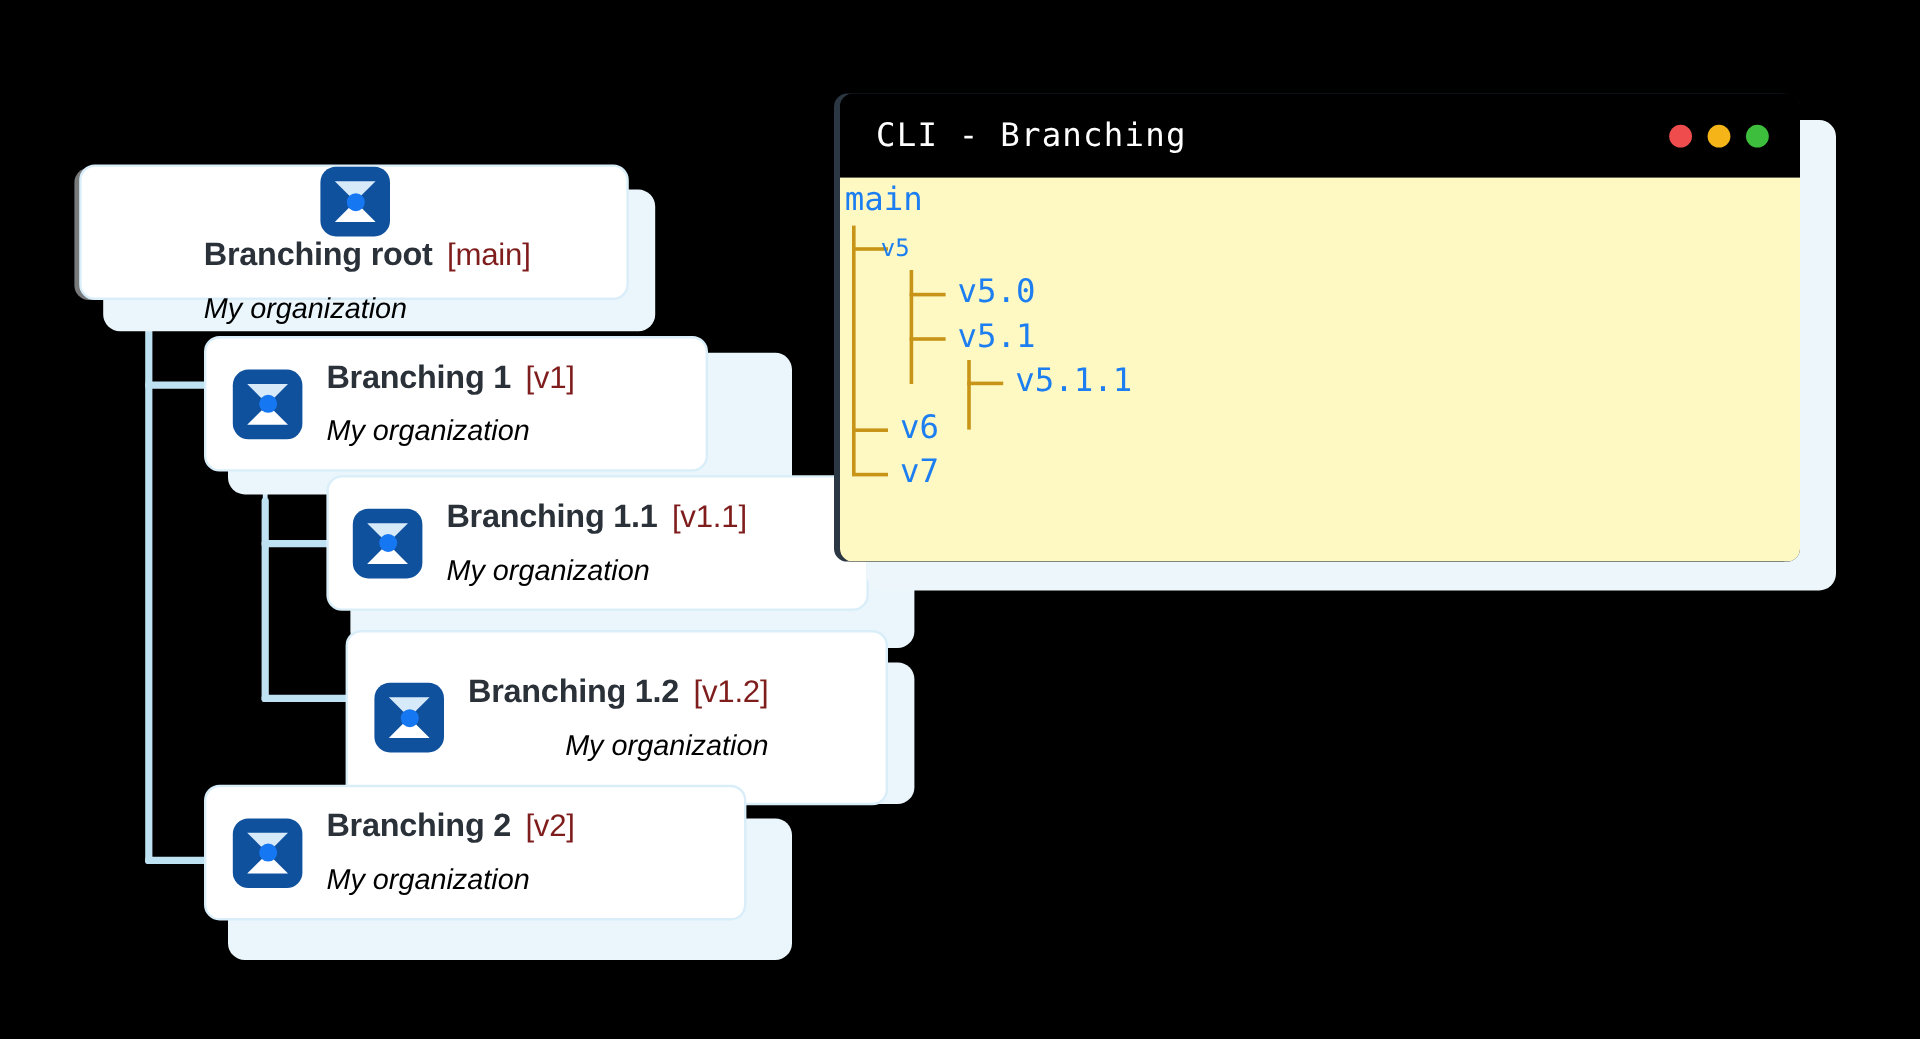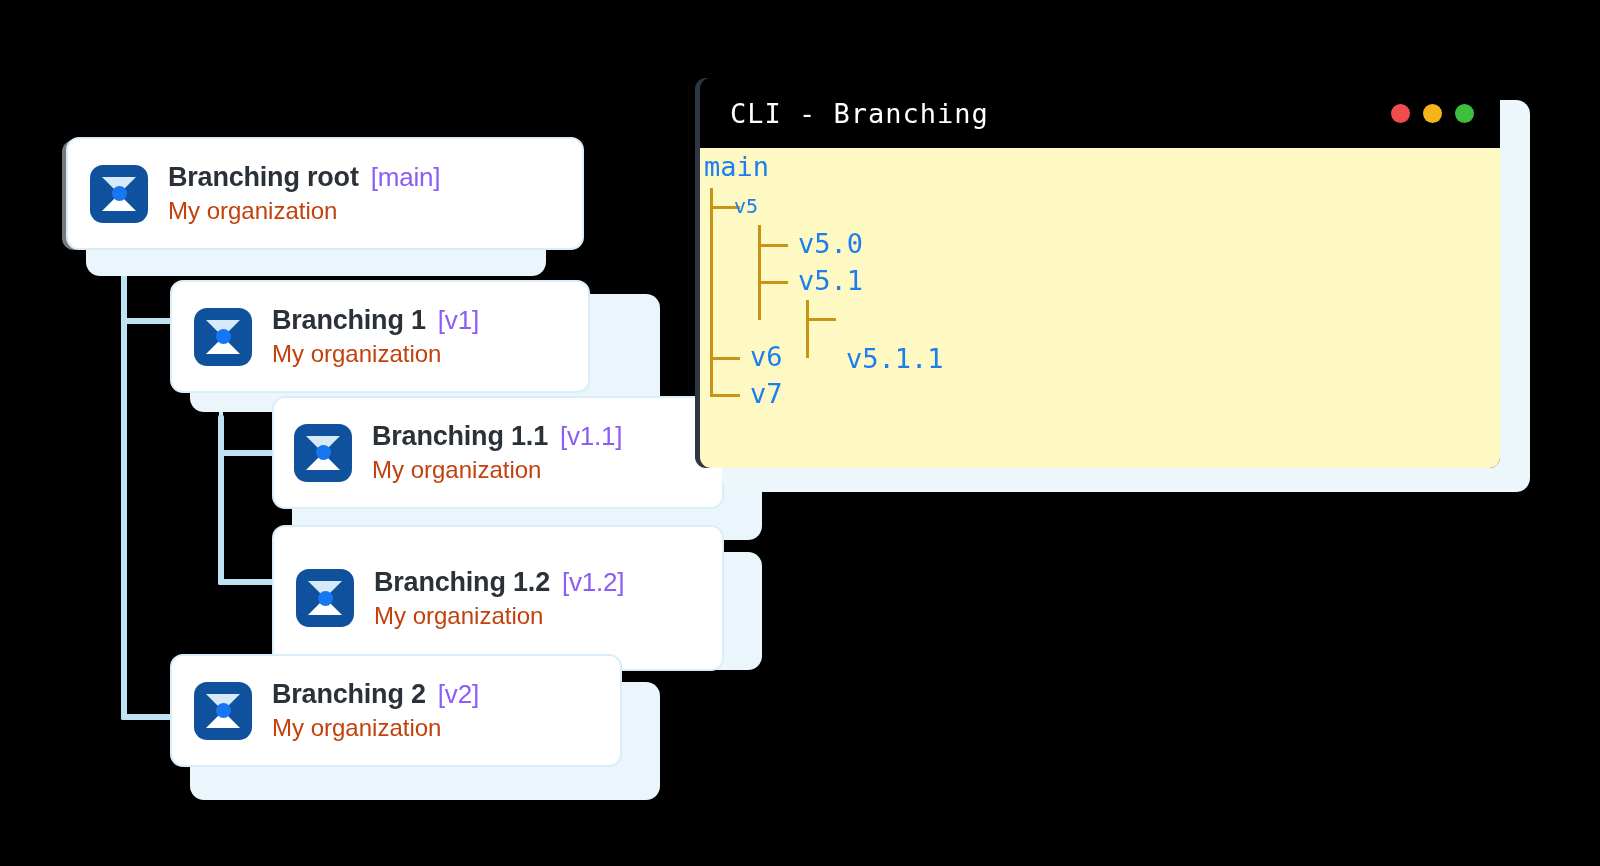--- a/index.html
+++ b/index.html
@@ -88,28 +88,29 @@
   }
   .card-title {
     font-size: 27px;
     font-weight: bold;
     color: #2a3138;
     letter-spacing: -0.2px;
   }
   .card-tag {
     font-size: 26px;
     font-weight: normal;
-    color: #8b5cf6;
+    color: #7f1d1d;
     letter-spacing: -0.2px;
   }
   .card-sub {
     font-size: 24px;
-    color: #c2410c;
-    margin-top: 4px;
+    color: #000000;
+    margin-top: 16px;
     white-space: nowrap;
+    font-style: italic;
   }
 
   
   #terminal-glow {
     position: absolute;
     left: 722px; top: 100px;
     width: 808px; height: 392px;
     background: #edf7fb;
     border-radius: 14px;
   }
@@ -176,21 +177,21 @@
     <div class="conn h" style="left:218px; top:579px; width:120px; height:6px;"></div>
 
     <div class="card-glow" style="left:86px; top:158px; width:460px; height:118px;"></div>
     <div class="card-shadow-grey" style="left:62px; top:140px; width:460px; height:110px; opacity:.55;"></div>
 
     <div class="card-glow" style="left:190px; top:294px; width:470px; height:118px;"></div>
     <div class="card-glow" style="left:292px; top:422px; width:470px; height:118px;"></div>
     <div class="card-glow" style="left:292px; top:552px; width:470px; height:118px;"></div>
     <div class="card-glow" style="left:190px; top:682px; width:470px; height:118px;"></div>
 
-    <div class="card" style="left:66px; top:137px; width:518px; height:113px;">
+    <div class="card" style="left:66px; top:137px; width:458px; height:113px;flex-direction:column;">
       <div class="card-icon">
         <svg class="bowtie" viewBox="0 0 40 40">
           <polygon points="3,3 37,3 20,20" fill="#d7eaf9"></polygon>
           <polygon points="3,37 37,37 20,20" fill="#ffffff"></polygon>
         </svg>
         <div class="dot"></div>
       </div>
       <div class="card-text">
         <div class="card-title-row">
           <span class="card-title">Branching root</span>
@@ -227,21 +228,21 @@
       </div>
       <div class="card-text">
         <div class="card-title-row">
           <span class="card-title">Branching 1.1</span>
           <span class="card-tag">[v1.1]</span>
         </div>
         <div class="card-sub">My organization</div>
       </div>
     </div>
 
-    <div class="card" style="left:272px; top:525px; width:452px; height:146px;">
+    <div class="card" style="left:288px; top:525px; width:452px; height:146px;text-align:right;">
       <div class="card-icon">
         <svg class="bowtie" viewBox="0 0 40 40">
           <polygon points="3,3 37,3 20,20" fill="#d7eaf9"></polygon>
           <polygon points="3,37 37,37 20,20" fill="#ffffff"></polygon>
         </svg>
         <div class="dot"></div>
       </div>
       <div class="card-text">
         <div class="card-title-row">
           <span class="card-title">Branching 1.2</span>
@@ -295,20 +296,20 @@
       <div class="trunk v" style="left:58px; top:77px; height:95px;"></div>
       <div class="trunk h" style="left:58px; top:96px; width:30px;"></div>
       <div class="trunk h" style="left:58px; top:133px; width:30px;"></div>
 
       <div class="trunk v" style="left:106px; top:152px; height:58px;"></div>
       <div class="trunk h" style="left:106px; top:170px; width:30px;"></div>
 
       <div class="term-node" style="left:34px; top:40px; font-family:'DejaVu Sans Mono', monospace; font-size:20px; line-height:37px;">v5</div>
       <div class="term-node" style="left:98px; top:77px; font-family:'DejaVu Sans Mono', monospace; font-size:27px; line-height:37px;">v5.0</div>
       <div class="term-node" style="left:98px; top:114px; font-family:'DejaVu Sans Mono', monospace; font-size:27px; line-height:37px;">v5.1</div>
-      <div class="term-node" style="left:146px; top:151px; font-family:'DejaVu Sans Mono', monospace; font-size:27px; line-height:37px;margin-top:41px;">v5.1.1</div>
+      <div class="term-node" style="left:146px; top:151px; font-family:'DejaVu Sans Mono', monospace; font-size:27px; line-height:37px;">v5.1.1</div>
       <div class="term-node" style="left:50px; top:190px; font-family:'DejaVu Sans Mono', monospace; font-size:27px; line-height:37px;">v6</div>
       <div class="term-node" style="left:50px; top:227px; font-family:'DejaVu Sans Mono', monospace; font-size:27px; line-height:37px;">v7</div>
 
     </div>
   </div>
 
 </div>
 
 </body></html>

